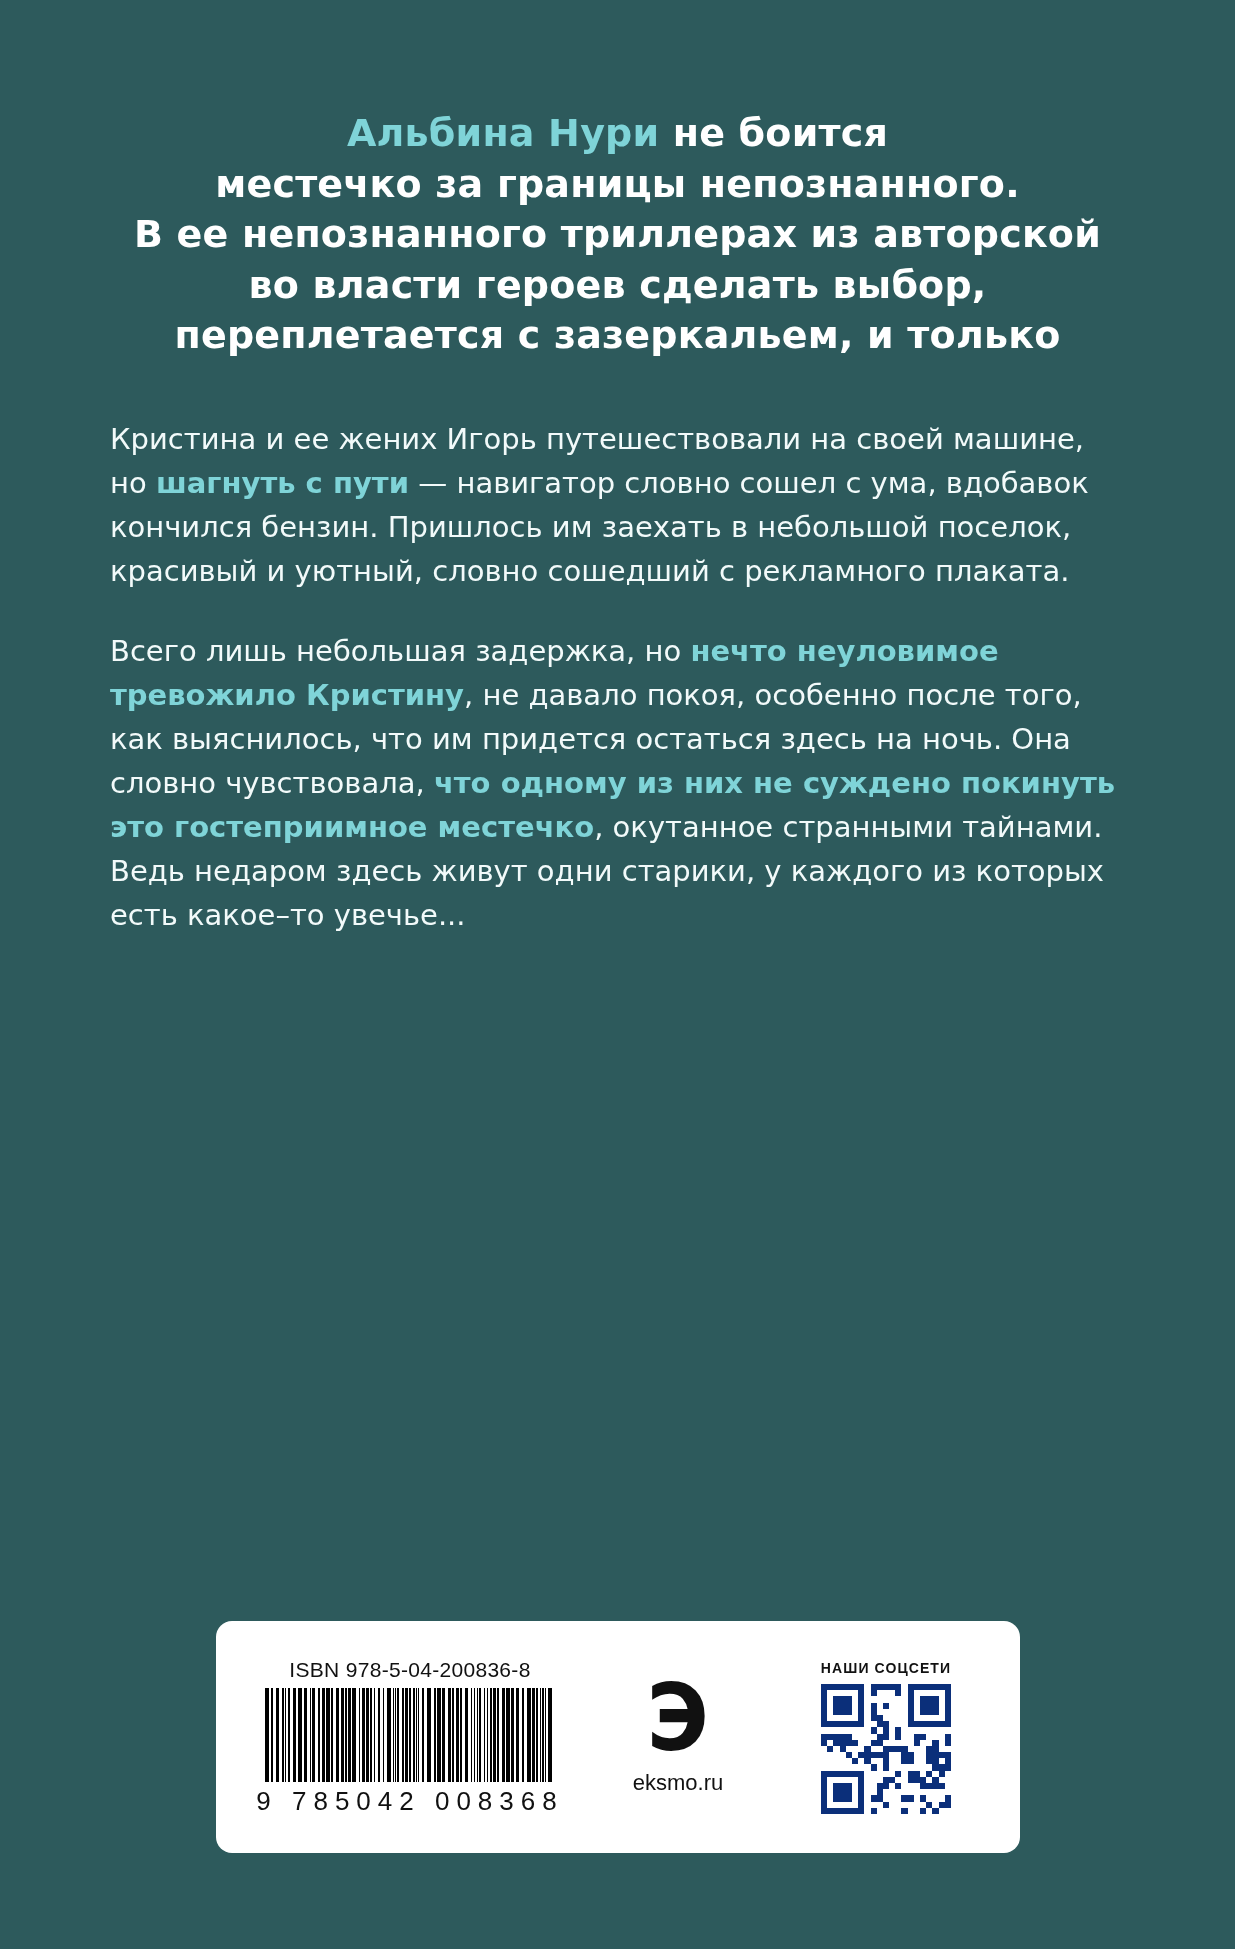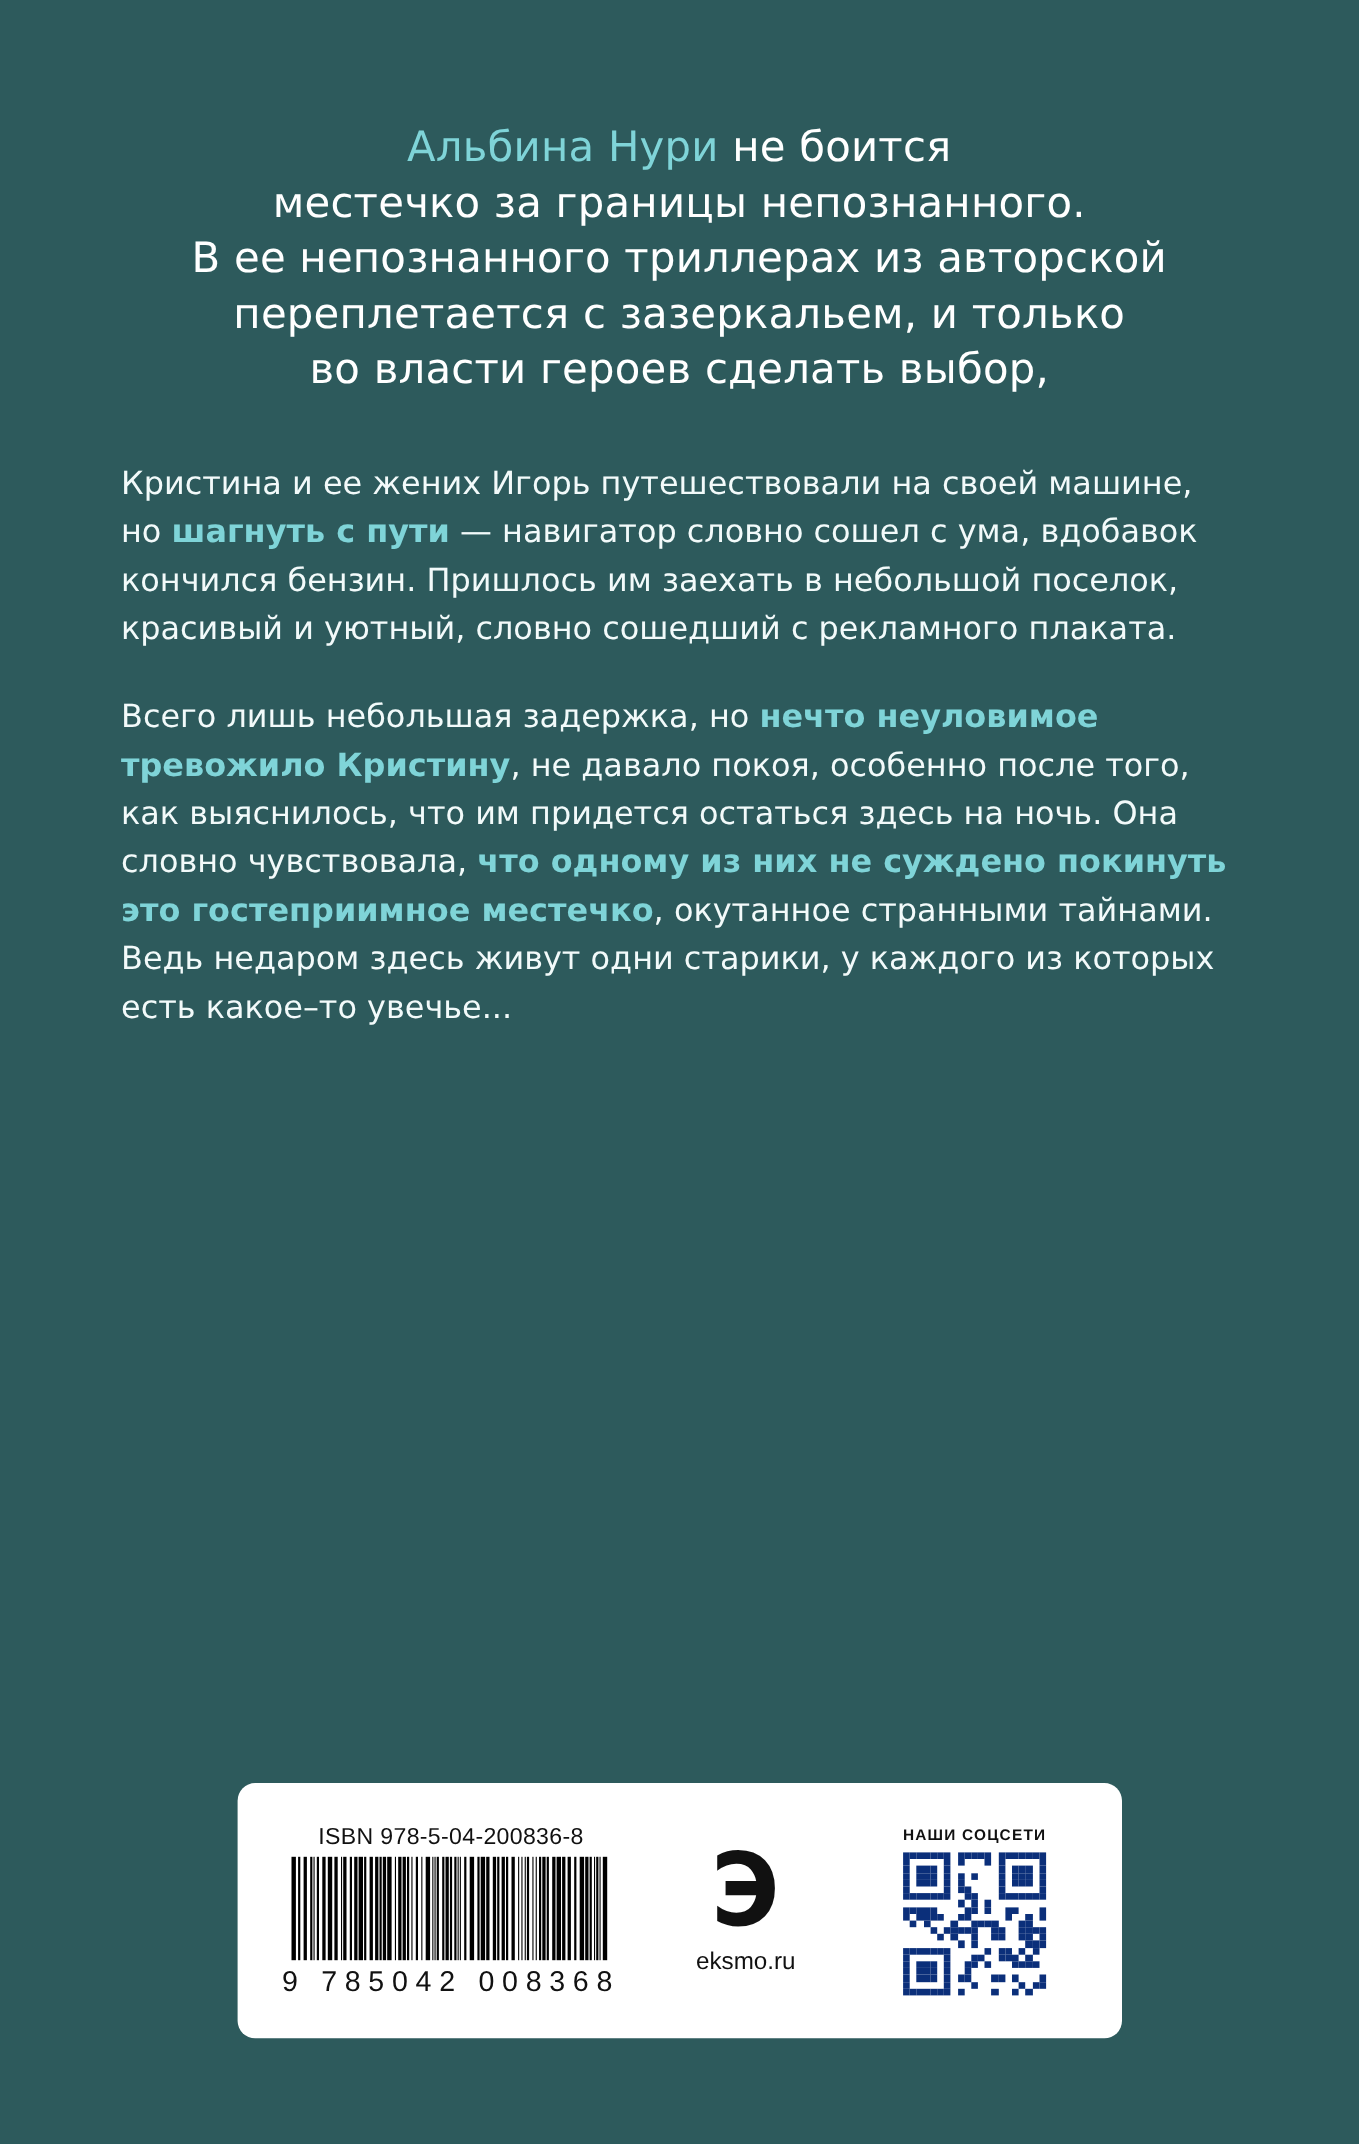--- a/index.html
+++ b/index.html
@@ -21,21 +21,21 @@
     inset: 0;
     background: #2d5a5c;
     display: flex;
     flex-direction: column;
   }
 
   
   .headline {
     margin: 108px 96px 0 96px;
     text-align: center;
-    font-weight: normal;
+    font-weight: bold;
     font-size: 38px;
     line-height: 1.33;
     letter-spacing: 0.2px;
   }
   .accent {
     color: #7fd4d8;
   }
 
   
   .body-copy {
@@ -157,22 +157,22 @@
 <body>
 
 <div class="page">
 
   <div class="headline">
     <div>
       <span class="accent">Альбина Нури</span><span> не боится</span>
     </div>
     <div>местечко за границы непознанного.</div>
     <div>В ее непознанного триллерах из авторской</div>
+    <div>во власти героев сделать выбор,</div>
     <div>переплетается с зазеркальем, и только</div>
-    <div>во власти героев сделать выбор,</div>
   </div>
 
   <div class="body-copy">
     <p>
       <span>Кристина и ее жених Игорь путешествовали на своей машине, но </span><span class="hl">шагнуть с пути</span><span> — навигатор словно сошел с ума, вдобавок кончился бензин. Пришлось им заехать в небольшой поселок, красивый и уютный, словно сошедший с рекламного плаката.</span>
     </p>
     <p>
       <span>Всего лишь небольшая задержка, но </span><span class="hl">нечто неуловимое тревожило Кристину</span><span>, не давало покоя, особенно после того, как выяснилось, что им придется остаться здесь на ночь. Она словно чувствовала, </span><span class="hl">что одному из них не суждено покинуть это гостеприимное местечко</span><span>, окутанное странными тайнами. Ведь недаром здесь живут одни старики, у каждого из которых есть какое–то увечье...</span>
     </p>
   </div>

